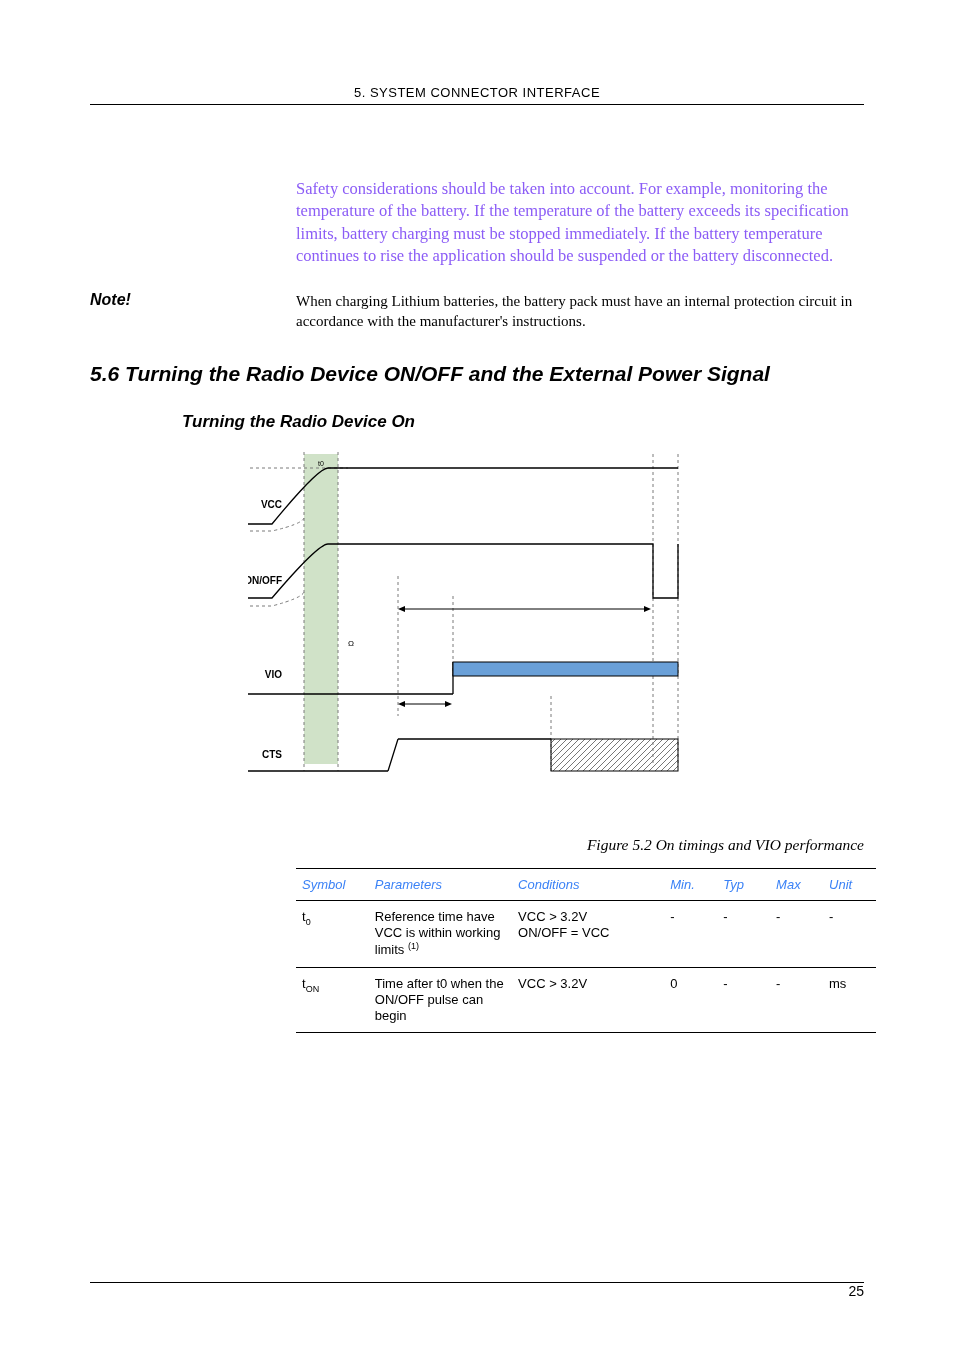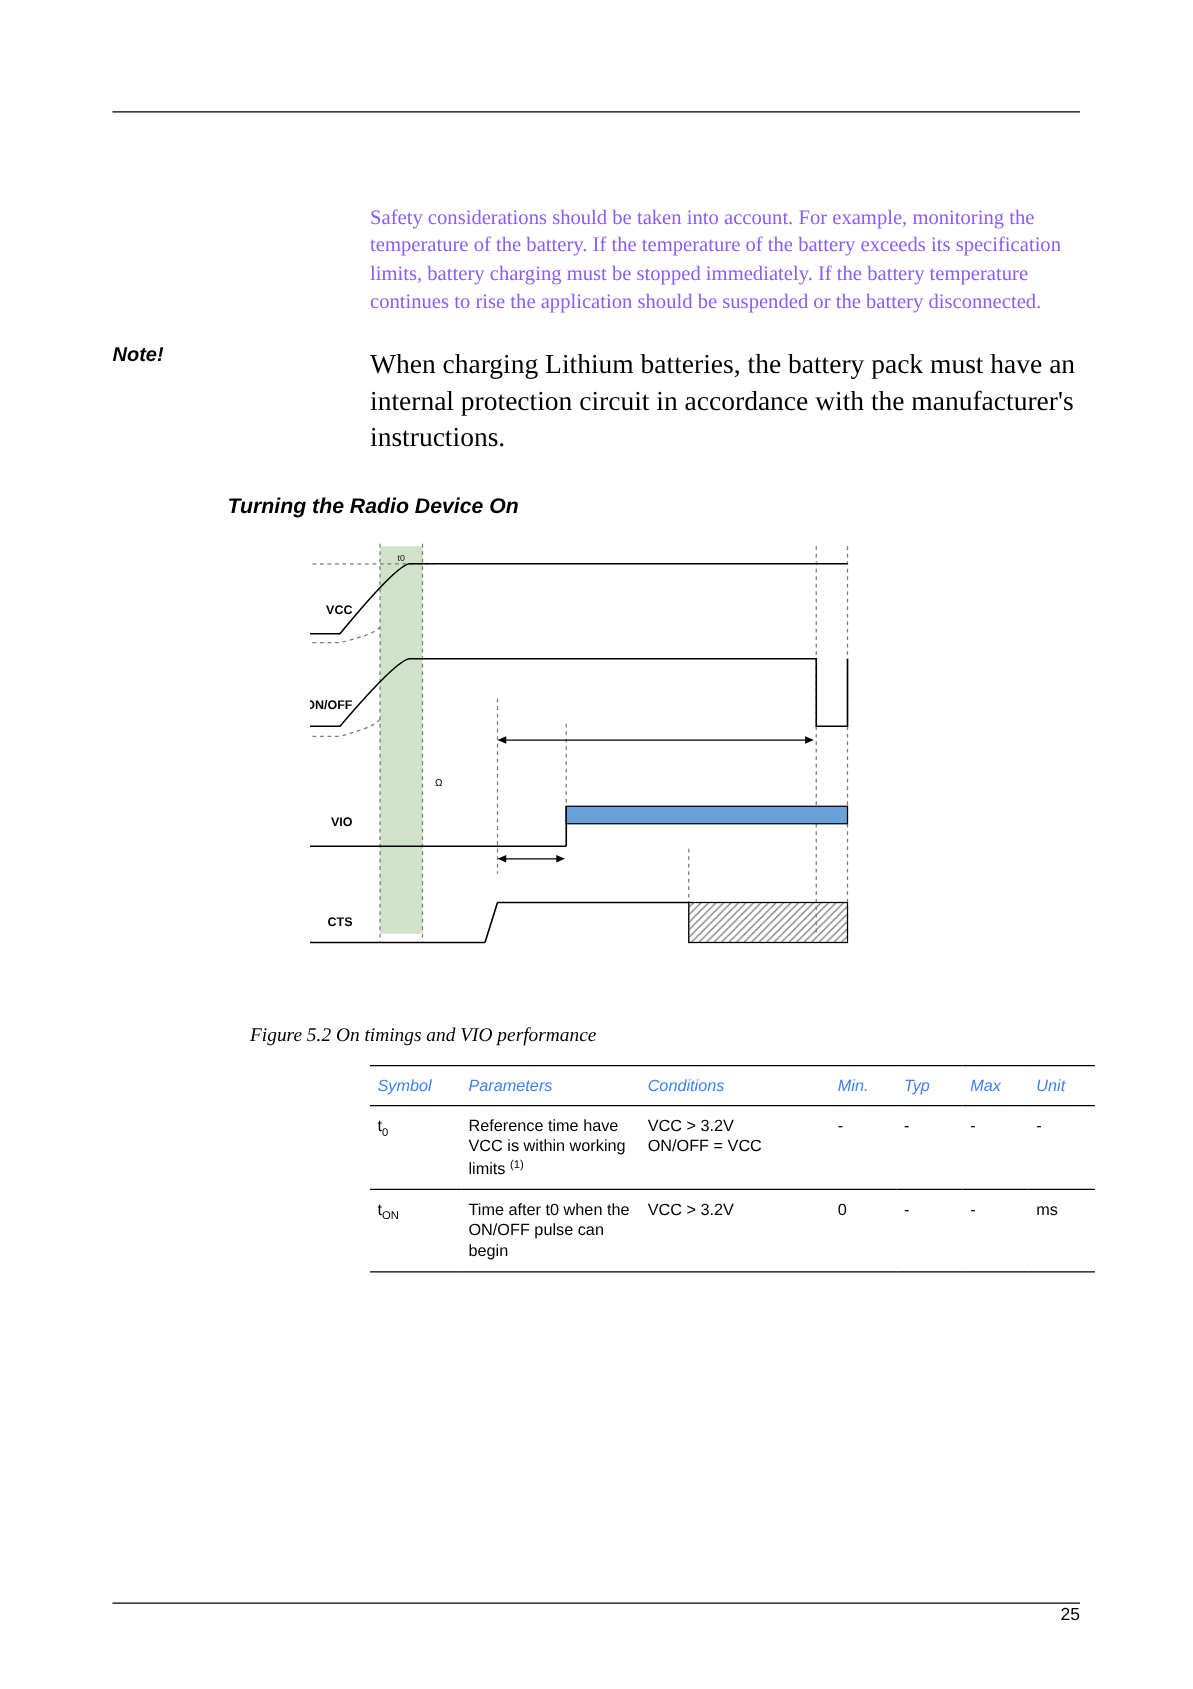--- a/index.html
+++ b/index.html
@@ -48,21 +48,21 @@
     .note-label {
       font-family: 'Century Gothic', 'Avant Garde', sans-serif;
       font-weight: bold;
       font-style: italic;
       font-size: 16px;
       width: 206px;
       flex-shrink: 0;
       padding-right: 38px;
     }
     .note-text {
-      font-size: 22px;
+      font-size: 15px;
       line-height: 1.35;
     }
     .section-heading {
       font-family: 'Century Gothic', 'Avant Garde', sans-serif;
       font-style: italic;
       font-size: 21px;
       margin: 18px 0 26px 0;
     }
     .subsection-heading {
       font-family: 'Century Gothic', 'Avant Garde', sans-serif;
@@ -71,21 +71,21 @@
       margin-left: 92px;
       margin-bottom: 14px;
     }
     .figure-wrap {
       margin-left: 158px;
       margin-bottom: 12px;
     }
     .figure-caption {
       font-style: italic;
       font-size: 15.5px;
-      text-align: left;
+      text-align: right;
       margin: 16px 0 14px 110px;
     }
     .data-table {
       margin-left: 206px;
       width: 580px;
       border-collapse: collapse;
       font-family: 'Century Gothic', 'Avant Garde', sans-serif;
       font-size: 13px;
     }
     .data-table th {
@@ -123,31 +123,33 @@
       left: 90px;
       right: 90px;
       border: none;
       border-top: 1px solid #000;
     }
   </style>
 </head>
 <body>
 
 <div class="page">
+  <div class="header-text">5. SYSTEM CONNECTOR INTERFACE</div>
   <hr class="header-rule">
 
   <div class="body-column">
     <p class="body-para">Safety considerations should be taken into account. For example, monitoring the temperature of the battery. If the temperature of the battery exceeds its specification limits, battery charging must be stopped immediately. If the battery temperature continues to rise the application should be suspended or the battery disconnected.</p>
   </div>
 
   <div class="note-row">
     <div class="note-label">Note!</div>
     <div class="note-text">When charging Lithium batteries, the battery pack must have an internal protection circuit in accordance with the manufacturer's instructions.</div>
   </div>
 
+  <h2 class="section-heading">5.6 Turning the Radio Device ON/OFF and the External Power Signal</h2>
 
   <h3 class="subsection-heading">Turning the Radio Device On</h3>
 
   <div class="figure-wrap">
     <svg width="460" height="370" viewBox="0 0 460 370">
 
       <rect x="56" y="8" width="34" height="310" fill="#bcd6b0" opacity="0.7"></rect>
 
       <line x1="56" y1="6" x2="56" y2="325" stroke="#7a7a7a" stroke-width="1" stroke-dasharray="3 3"></line>
       <line x1="90" y1="6" x2="90" y2="325" stroke="#7a7a7a" stroke-width="1" stroke-dasharray="3 3"></line>

